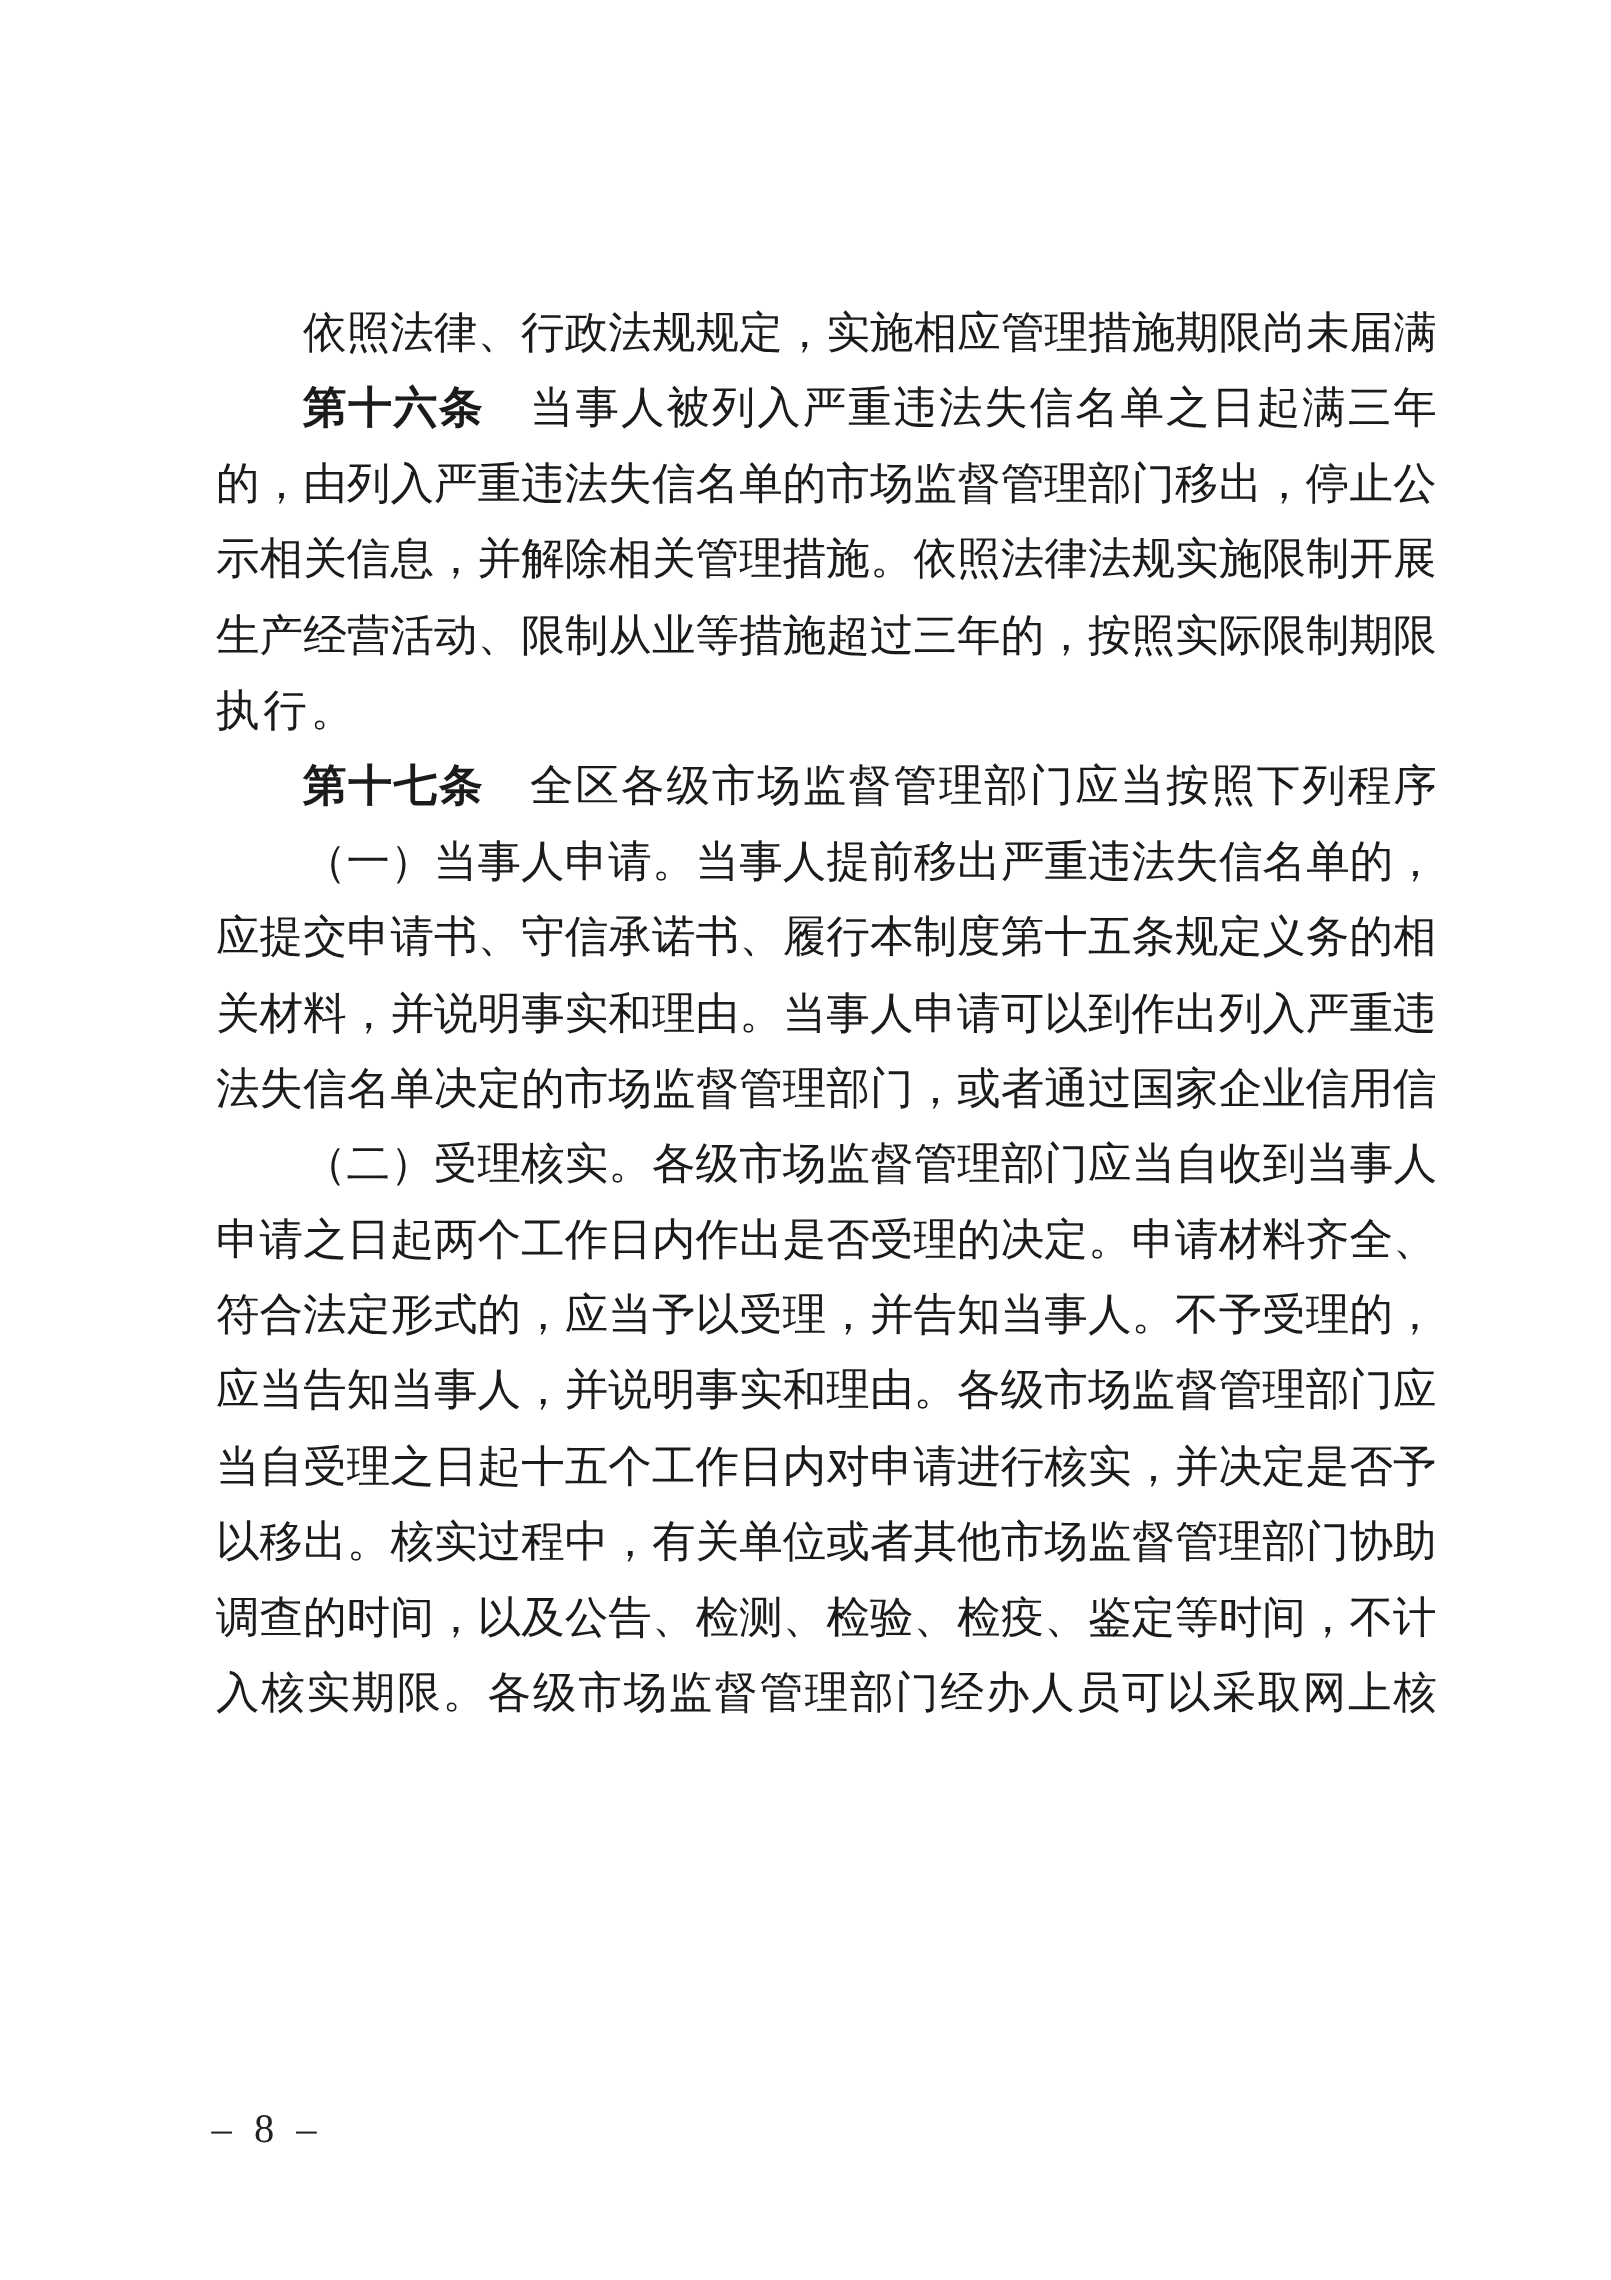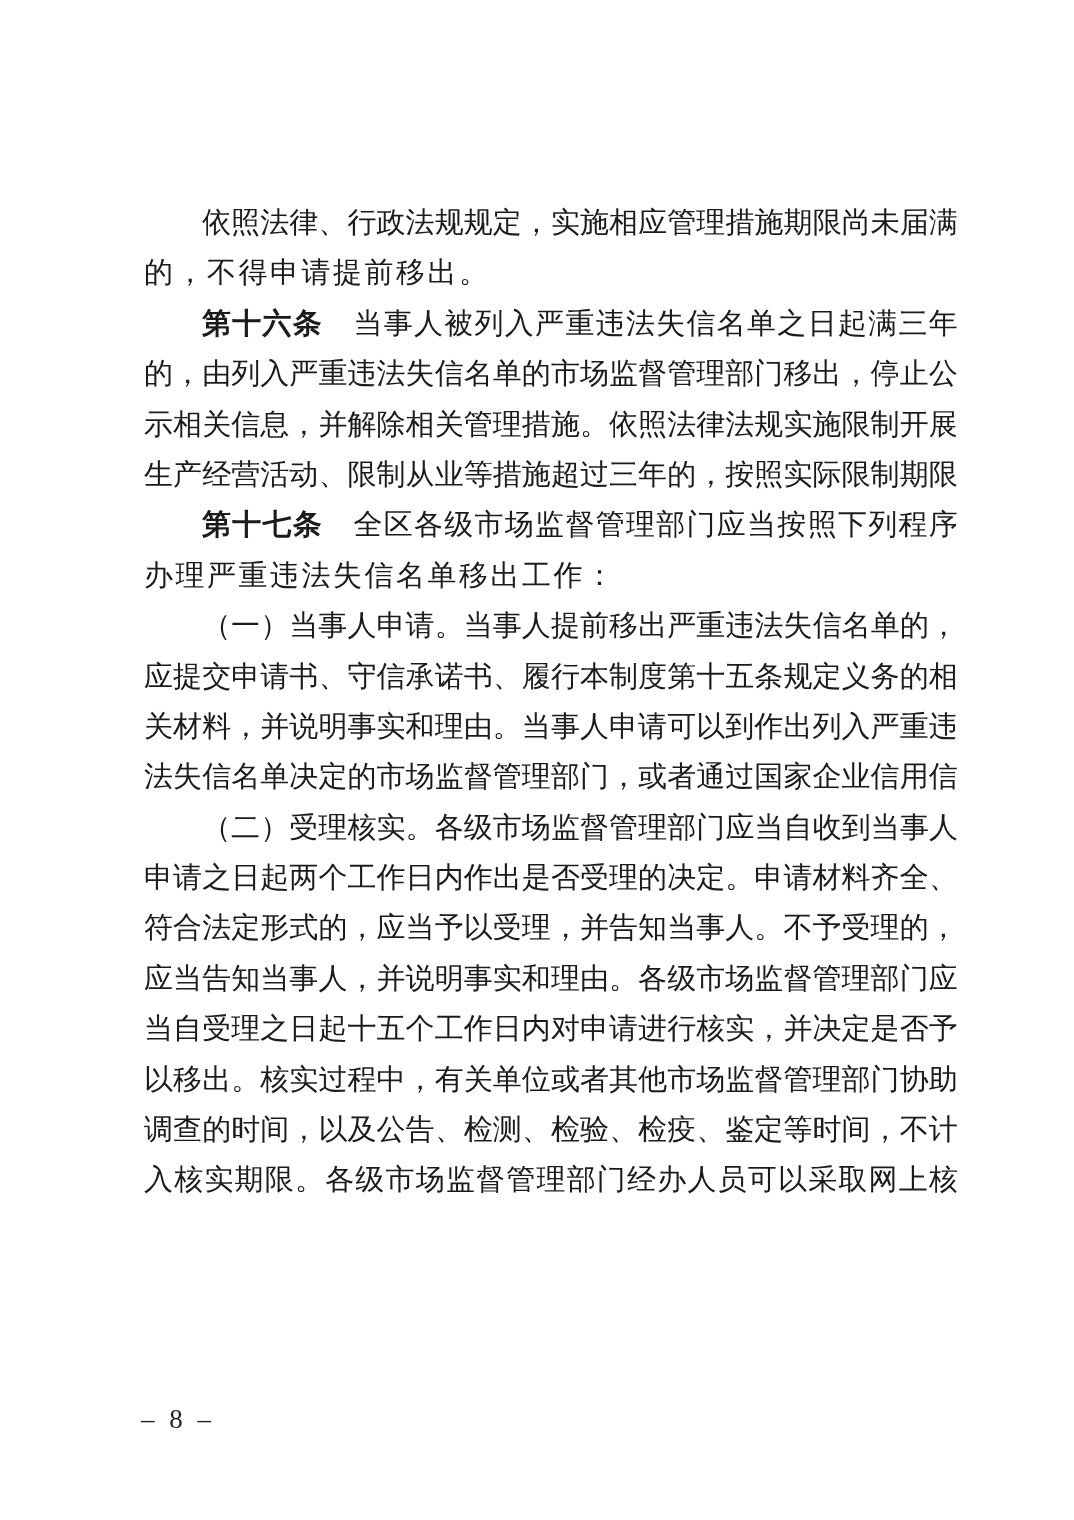--- a/index.html
+++ b/index.html
@@ -70,21 +70,20 @@
         <span class="ch">理</span>
         <span class="ch">措</span>
         <span class="ch">施</span>
         <span class="ch">期</span>
         <span class="ch">限</span>
         <span class="ch">尚</span>
         <span class="ch">未</span>
         <span class="ch">届</span>
         <span class="ch">满</span>
       </div>
-      <div class="line plain"><span>的，不得申请提前移出。</span></div>
       <div class="line justify indent">
         <span class="ch bold">第</span>
         <span class="ch bold">十</span>
         <span class="ch bold">六</span>
         <span class="ch bold">条</span>
         <span class="ch">　</span>
         <span class="ch">当</span>
         <span class="ch">事</span>
         <span class="ch">人</span>
         <span class="ch">被</span>
@@ -188,20 +187,21 @@
         <span class="ch">，</span>
         <span class="ch">按</span>
         <span class="ch">照</span>
         <span class="ch">实</span>
         <span class="ch">际</span>
         <span class="ch">限</span>
         <span class="ch">制</span>
         <span class="ch">期</span>
         <span class="ch">限</span>
       </div>
+      <div class="line plain"><span>执行。</span></div>
       <div class="line justify indent">
         <span class="ch bold">第</span>
         <span class="ch bold">十</span>
         <span class="ch bold">七</span>
         <span class="ch bold">条</span>
         <span class="ch">　</span>
         <span class="ch">全</span>
         <span class="ch">区</span>
         <span class="ch">各</span>
         <span class="ch">级</span>
@@ -215,21 +215,20 @@
         <span class="ch">门</span>
         <span class="ch">应</span>
         <span class="ch">当</span>
         <span class="ch">按</span>
         <span class="ch">照</span>
         <span class="ch">下</span>
         <span class="ch">列</span>
         <span class="ch">程</span>
         <span class="ch">序</span>
       </div>
-      <div class="line plain"><span>办理严重违法失信名单移出工作：</span></div>
       <div class="line justify indent">
         <span class="ch">（</span>
         <span class="ch">一</span>
         <span class="ch">）</span>
         <span class="ch">当</span>
         <span class="ch">事</span>
         <span class="ch">人</span>
         <span class="ch">申</span>
         <span class="ch">请</span>
         <span class="ch">。</span>

